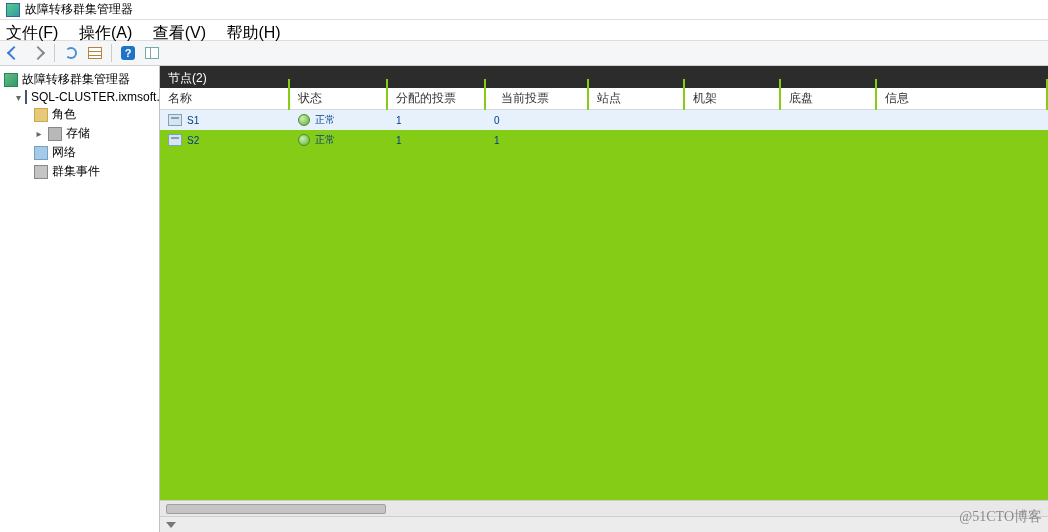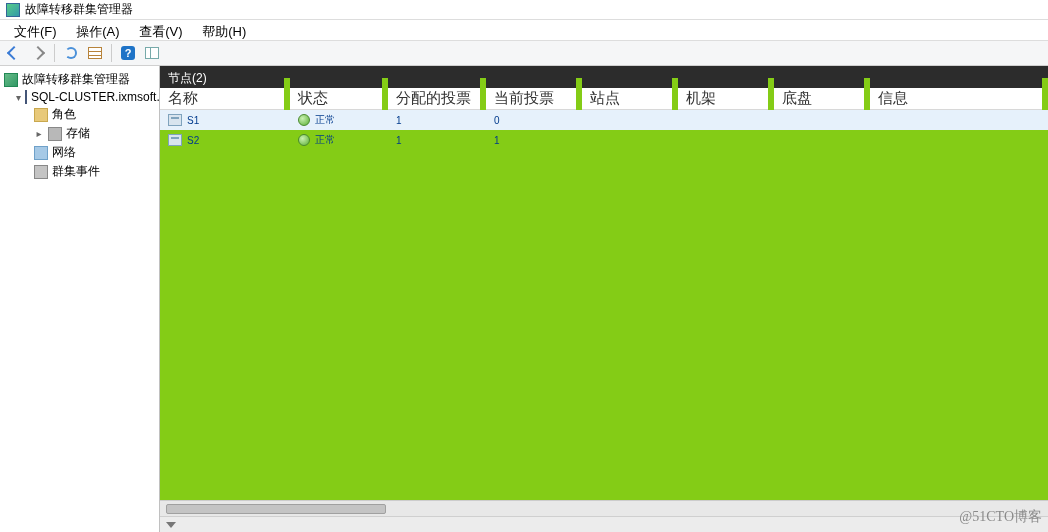--- a/index.html
+++ b/index.html
@@ -22,22 +22,22 @@
       border-bottom: 1px solid #ddd;
       height: 20px;
     }
     .app-icon {
       width: 14px; height: 14px;
       background: linear-gradient(135deg,#5c8 0%,#39a 100%);
       border: 1px solid #369;
     }
     .menubar {
       background: #fff;
-      padding: 3px 14px;
-      font-size: 13px;
+      padding: 3px 6px;
+      font-size: 16px;
       height: 20px;
     }
     .menubar span { margin-right: 16px; cursor: default; }
     .toolbar {
       display: flex;
       align-items: center;
       gap: 4px;
       padding: 2px 4px;
       background: #f5f6f7;
       border-top: 1px solid #ddd;
@@ -104,25 +104,25 @@
     .searchbox input{border:none;outline:none;flex:1;font-size:12px;font-style:italic;color:#888;}
     .search-ico{width:12px;height:12px;border:1.5px solid #888;border-radius:50%;position:relative;}
     .search-ico::after{content:"";position:absolute;right:-4px;bottom:-4px;width:5px;height:1.5px;background:#888;transform:rotate(45deg);}
     .dd-btn{border:1px solid #b8b8b8;background:linear-gradient(#fefefe,#e4e4e4);padding:2px 6px;height:20px;display:flex;align-items:center;gap:3px;cursor:pointer;}
     .dd-caret{width:0;height:0;border-left:3px solid transparent;border-right:3px solid transparent;border-top:4px solid #444;}
     .save-ico{width:14px;height:14px;background:#2a6bb0;border:1px solid #1a4a7a;position:relative;}
     .save-ico::before{content:"";position:absolute;top:2px;left:3px;width:6px;height:4px;background:#fff;}
     .grid-header{
       display:flex;background:#fff;border-bottom:1px solid #d8d8d8;height:22px;align-items:center;
     }
-    .gh{padding:11px 8px;border-right:6px solid #84cc16;font-size:15px;color:#333;}
+    .gh{padding:11px 8px;border-right:2px solid #84cc16;font-size:12px;color:#333;}
     .gh.c1{width:130px;}
     .gh.c2{width:98px;}
     .gh.c3{width:98px;}
-    .gh.c4{width:96px;}
+    .gh.c4{width:96px;margin-left:7px;}
     .gh.c5{width:96px;}
     .gh.c6{width:96px;}
     .gh.c7{width:96px;}
     .gh.c8{flex:1;}
     .grid-body{flex:1;overflow:auto;}
     .row{display:flex;height:20px;align-items:center;font-size:10px;}
     .row.sel{background:#e6f1fb;}
     .cell{padding:2px 8px;}
     .cell.c1{width:130px;display:flex;align-items:center;gap:5px;color:#003a8c;}
     .cell.c2{width:98px;display:flex;align-items:center;gap:5px;color:#003a8c;}

